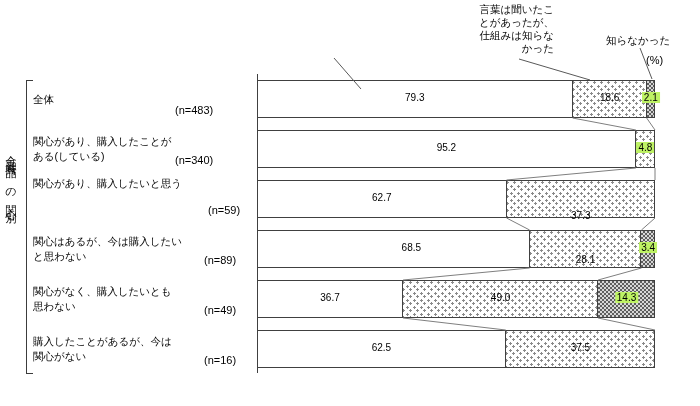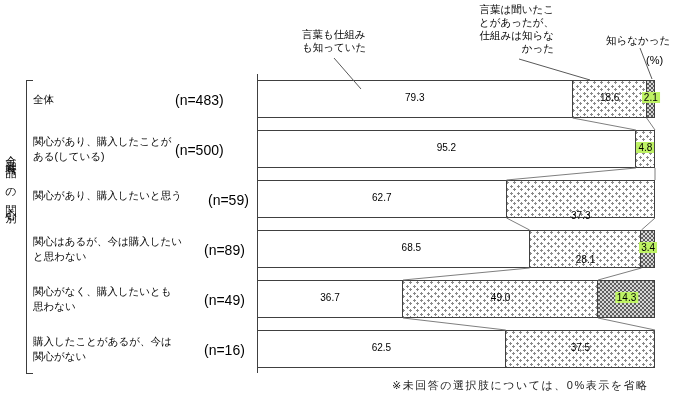--- a/index.html
+++ b/index.html
@@ -8,66 +8,64 @@
   .vtitle{position:absolute;left:3px;top:147px;height:190px;writing-mode:vertical-rl;
           font-size:11px;letter-spacing:4px;}
   .bracket{position:absolute;left:26px;top:80px;width:6px;height:292px;
            border-left:1px solid #3c3c3c;border-top:1px solid #3c3c3c;border-bottom:1px solid #3c3c3c;}
   .legend{position:absolute;font-size:10.5px;line-height:13px;white-space:pre-line;}
   .lg1{left:302px;top:28px;}
   .lg2{left:479px;top:3px;text-align:right;}
   .lg3{left:606px;top:34px;}
   .pct{position:absolute;left:646px;top:54px;font-size:11px;}
   .cat{position:absolute;left:33px;font-size:10.5px;line-height:15px;white-space:pre-line;}
-  .nlab{position:absolute;font-size:14px;}
+  .nlab{position:absolute;font-size:11px;margin-top:12px;}
   .seg{position:absolute;box-sizing:border-box;height:38px;border:1px solid #404040;z-index:1;}
   .sA{background:#ffffff;}
   .sB{background-color:#ffffff;
       background-image:radial-gradient(circle,#8a8a8a 1px,transparent 1.4px),
                        radial-gradient(circle,#8a8a8a 1px,transparent 1.4px);
       background-size:7px 7px;background-position:1px 2px,4px 5px;}
   .sC{background:repeating-conic-gradient(#5e5e5e 0% 25%,#d6d6d6 25% 50%);background-size:4px 4px;}
   .vlab{position:absolute;font-size:10px;transform:translateX(-50%);white-space:nowrap;z-index:3;}
   .vlab.boxed{background:#bef264;padding:0 2px;}
   #lines{position:absolute;left:0;top:0;z-index:2;pointer-events:none;}
   .footnote{position:absolute;left:392px;top:378px;font-size:11px;letter-spacing:1.5px;color:#1a1a1a;}
 </style>
 </head>
 <body>
 
 <div id="stage">
   <div class="vtitle">金融商品への関心別</div>
   <div class="bracket"></div>
 
-  <div class="legend lg1">言葉も仕組み
-も知っていた</div>
   <div class="legend lg2">言葉は聞いたこ
 とがあったが、
 仕組みは知らな
 かった</div>
   <div class="legend lg3">知らなかった</div>
   <div class="pct">(%)</div>
 
   <div id="rows">
       <div class="cat" style="top: 92px;">全体</div>
       <div class="nlab" style="left: 175px; top: 92px;">(n=483)</div>
       <div class="seg sA" style="left: 257px; top: 80px; width: 316px;"></div>
       <div class="vlab" style="left: 414.807px; top: 92px;">79.3</div>
       <div class="seg sB" style="left: 572px; top: 80px; width: 75px;"></div>
       <div class="vlab" style="left: 609.628px; top: 92px;">18.6</div>
       <div class="seg sC" style="left: 646px; top: 80px; width: 9px;"></div>
       <div class="vlab boxed" style="left: 650.821px; top: 92px;">2.1</div>
       <div class="cat" style="top: 134px;">関心があり、購入したことが
 ある(している)</div>
-      <div class="nlab" style="left: 175px; top: 142px;">(n=500)</div>
+      <div class="nlab" style="left: 175px; top: 142px;">(n=340)</div>
       <div class="seg sA" style="left: 257px; top: 130px; width: 379px;"></div>
       <div class="vlab" style="left: 446.448px; top: 142px;">95.2</div>
       <div class="seg sB" style="left: 635px; top: 130px; width: 20px;"></div>
       <div class="vlab boxed" style="left: 645.448px; top: 142px;">4.8</div>
-      <div class="cat" style="top: 188px; text-align: center;">関心があり、購入したいと思う</div>
+      <div class="cat" style="top: 176px; text-align: center;">関心があり、購入したいと思う</div>
       <div class="nlab" style="left: 208px; top: 192px;">(n=59)</div>
       <div class="seg sA" style="left: 257px; top: 180px; width: 250px;"></div>
       <div class="vlab" style="left: 381.773px; top: 192px;">62.7</div>
       <div class="seg sB" style="left: 506px; top: 180px; width: 149px;"></div>
       <div class="vlab" style="left: 580.773px; top: 210px; text-align: center;">37.3</div>
       <div class="cat" style="top: 234px;">関心はあるが、今は購入したい
 と思わない</div>
       <div class="nlab" style="left: 204px; top: 242px;">(n=89)</div>
       <div class="seg sA" style="left: 257px; top: 230px; width: 273px;"></div>
       <div class="vlab" style="left: 393.315px; top: 242px; padding-left: 36px;">68.5</div>
@@ -102,14 +100,13 @@
       <line x1="529.63" y1="268" x2="403.06600000000003" y2="280" stroke="#7f7f7f" stroke-width="1"></line>
       <line x1="641.468" y1="268" x2="598.086" y2="280" stroke="#7f7f7f" stroke-width="1"></line>
       <line x1="403.06600000000003" y1="318" x2="505.75" y2="330" stroke="#7f7f7f" stroke-width="1"></line>
       <line x1="598.086" y1="318" x2="655" y2="330" stroke="#7f7f7f" stroke-width="1"></line>
       <line x1="334" y1="58" x2="361" y2="89" stroke="#595959" stroke-width="1"></line>
       <line x1="519" y1="59" x2="590" y2="80" stroke="#595959" stroke-width="1"></line>
       <line x1="640" y1="48" x2="652" y2="79" stroke="#595959" stroke-width="1"></line>
       <line x1="257.5" y1="74" x2="257.5" y2="373" stroke="#404040" stroke-width="1"></line>
     </svg>
 
-  <div class="footnote">※未回答の選択肢については、0%表示を省略</div>
 </div>
 
 </body></html>

